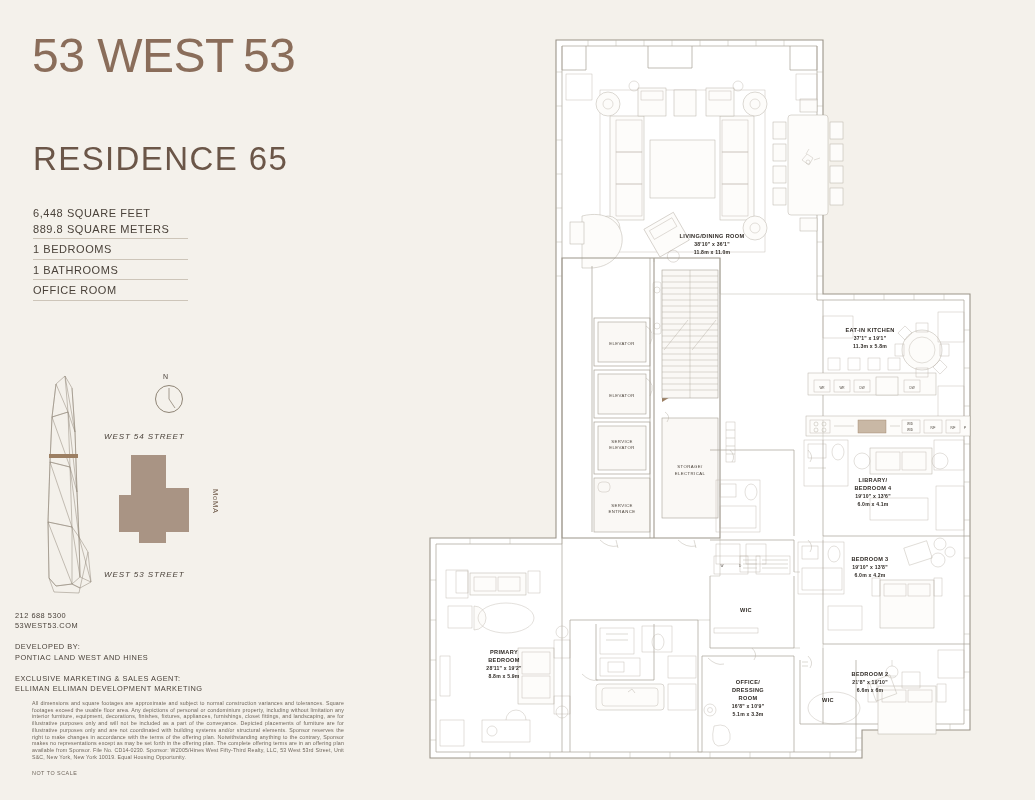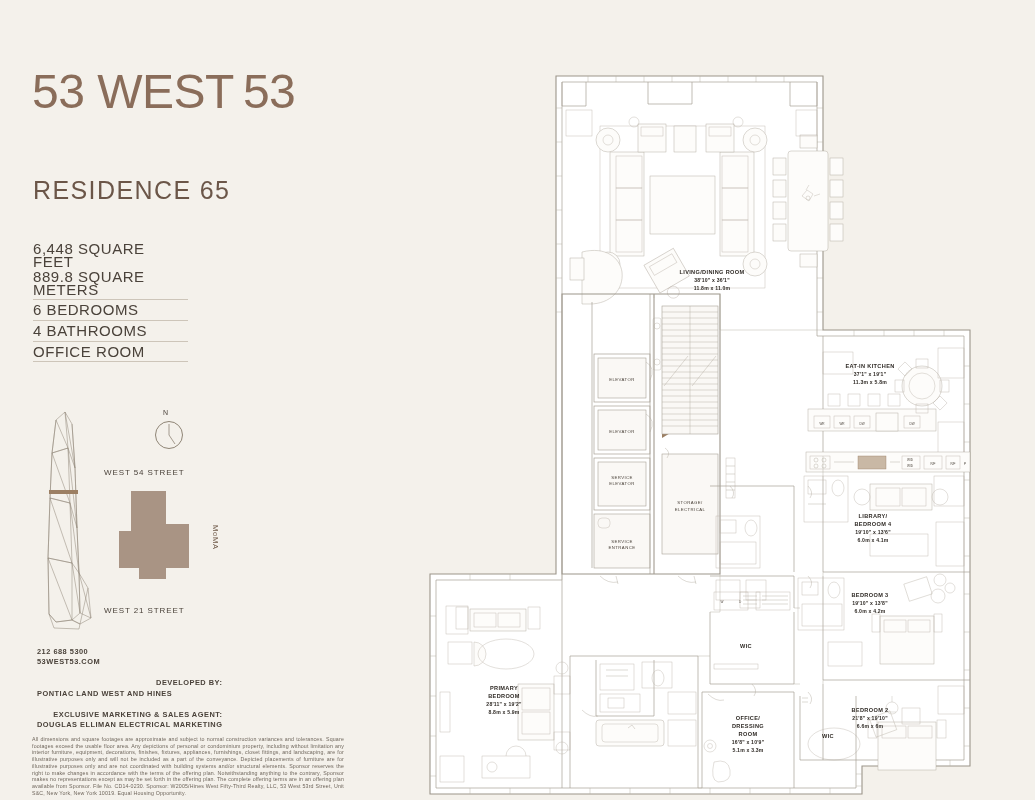--- a/index.html
+++ b/index.html
@@ -4,77 +4,78 @@
 <style>
   html,body{margin:0;padding:0;}
   body{
     width:1035px;height:800px;
     background:#f4f1eb;
     font-family:"Liberation Sans", sans-serif;
     color:#3a342e;
     overflow:hidden;
     position:relative;
   }
-  .page{position:absolute;inset:0;margin-top:36px;}
+  .page{position:absolute;inset:0;}
 
   
   .left{position:absolute;left:0;top:0;width:400px;height:800px;}
 
   .brand{
     position:absolute;left:32px;top:28px;
     font-size:48px;letter-spacing:-0.5px;
     color:#8a6d5a;font-weight:400;
     white-space:nowrap;
   }
   .brand .gap{display:inline-block;width:9px;}
 
   .residence{
     position:absolute;left:33px;top:140px;
-    font-size:25px;letter-spacing:1.4px;
+    font-size:33px;letter-spacing:1.4px;
     color:#6b5648;font-weight:400;
   }
 
   .specs{position:absolute;left:33px;top:207px;width:155px;}
   .specs .row{
-    font-size:15px;letter-spacing:0.55px;
+    font-size:11px;letter-spacing:0.55px;
     color:#4a423a;line-height:12.6px;
     padding-bottom:3px;
   }
   .specs .rule{height:1px;background:#cdc5b9;margin:0 0 4px 0;}
 
   
   .keymap{position:absolute;left:28px;top:372px;width:220px;height:225px;}
   .tower{position:absolute;left:4px;top:0;}
   .compass{position:absolute;left:118px;top:2px;width:44px;height:44px;}
   .compass .n{
     position:absolute;left:17px;top:-1px;font-size:7px;color:#4a423a;letter-spacing:0.4px;
   }
   .compass .dial{
     position:absolute;left:9px;top:11px;width:26px;height:26px;
     border:1px solid #8f8576;border-radius:50%;
   }
   .st-label{
     position:absolute;font-size:8px;letter-spacing:0.9px;color:#4a423a;
     white-space:nowrap;
+    font-style:italic;
   }
   .st54{left:76px;top:60px;}
   .st53{left:76px;top:198px;}
   .footprint{position:absolute;left:91px;top:83px;}
   .moma{
     position:absolute;left:183px;top:117px;
     font-size:7.5px;letter-spacing:0.8px;color:#6d5847;
     writing-mode:vertical-rl;
   }
 
   
-  .contact{position:absolute;left:37px;top:611px;font-weight:bold;}
+  .contact{position:absolute;left:15px;top:611px;}
   .contact div{
     font-size:7.4px;letter-spacing:0.5px;line-height:10.2px;color:#4a423a;
   }
-  .contact .blk{margin-top:11px;text-align:right;}
+  .contact .blk{margin-top:11px;}
 
   .disclaimer{
     position:absolute;left:32px;top:700px;width:312px;
     font-size:5.25px;line-height:6.7px;letter-spacing:0.18px;
     color:#6f6counter;color:#6f665c;text-align:justify;
   }
   .notscale{
     position:absolute;left:32px;top:770px;
     font-size:5.4px;letter-spacing:0.5px;color:#6f665c;
   }
@@ -110,23 +111,23 @@
     <div class="brand">
       <span>53 WEST</span><span class="gap"></span><span>53</span>
     </div>
 
     <div class="residence">RESIDENCE 65</div>
 
     <div class="specs">
       <div class="row">6,448 SQUARE FEET</div>
       <div class="row">889.8 SQUARE METERS</div>
       <div class="rule"></div>
-      <div class="row">6 BEDROOMS</div>
+      <div class="row">1 BEDROOMS</div>
       <div class="rule"></div>
-      <div class="row">4 BATHROOMS</div>
+      <div class="row">1 BATHROOMS</div>
       <div class="rule"></div>
       <div class="row">OFFICE ROOM</div>
       <div class="rule"></div>
     </div>
 
     <div class="keymap">
 
       <svg class="tower" width="80" height="222" viewBox="0 0 80 222">
         <g fill="none" stroke="#8f8576" stroke-width="0.5">
           <path d="M24 12 L33 4 L40 16 L43 60 L45 120 L47 165 L48 205 L40 212 L24 214 L17 206 L16 150 L18 90 L20 45 Z"></path>
@@ -155,30 +156,30 @@
       </div>
 
       <div class="st-label st54">WEST 54 STREET</div>
 
       <svg class="footprint" width="82" height="105" viewBox="0 0 82 105">
         <path d="M12 0 L47 0 L47 33 L70 33 L70 77 L47 77 L47 88 L20 88 L20 77 L0 77 L0 40 L12 40 Z" fill="#a99484" stroke="none"></path>
       </svg>
 
       <div class="moma">MoMA</div>
 
-      <div class="st-label st53">WEST 21 STREET</div>
+      <div class="st-label st53">WEST 53 STREET</div>
     </div>
 
     <div class="contact">
       <div>212 688 5300</div>
       <div>53WEST53.COM</div>
       <div class="blk">DEVELOPED BY:</div>
       <div>PONTIAC LAND WEST AND HINES</div>
       <div class="blk">EXCLUSIVE MARKETING &amp; SALES AGENT:</div>
-      <div>DOUGLAS ELLIMAN ELECTRICAL MARKETING</div>
+      <div>ELLIMAN ELLIMAN DEVELOPMENT MARKETING</div>
     </div>
 
     <div class="disclaimer">All dimensions and square footages are approximate and subject to normal construction variances and tolerances. Square footages exceed the usable floor area. Any depictions of personal or condominium property, including without limitation any interior furniture, equipment, decorations, finishes, fixtures, appliances, furnishings, closet fittings, and landscaping, are for illustrative purposes only and will not be included as a part of the conveyance. Depicted placements of furniture are for illustrative purposes only and are not coordinated with building systems and/or structural elements. Sponsor reserves the right to make changes in accordance with the terms of the offering plan. Notwithstanding anything to the contrary, Sponsor makes no representations except as may be set forth in the offering plan. The complete offering terms are in an offering plan available from Sponsor. File No. CD14-0230. Sponsor: W2005/Hines West Fifty-Third Realty, LLC, 53 West 53rd Street, Unit S&amp;C, New York, New York 10019. Equal Housing Opportunity.</div>
     <div class="notscale">NOT TO SCALE</div>
   </div>
 
   <div class="plan">
   <svg width="615" height="765" viewBox="0 0 615 765">
 
     <g>

